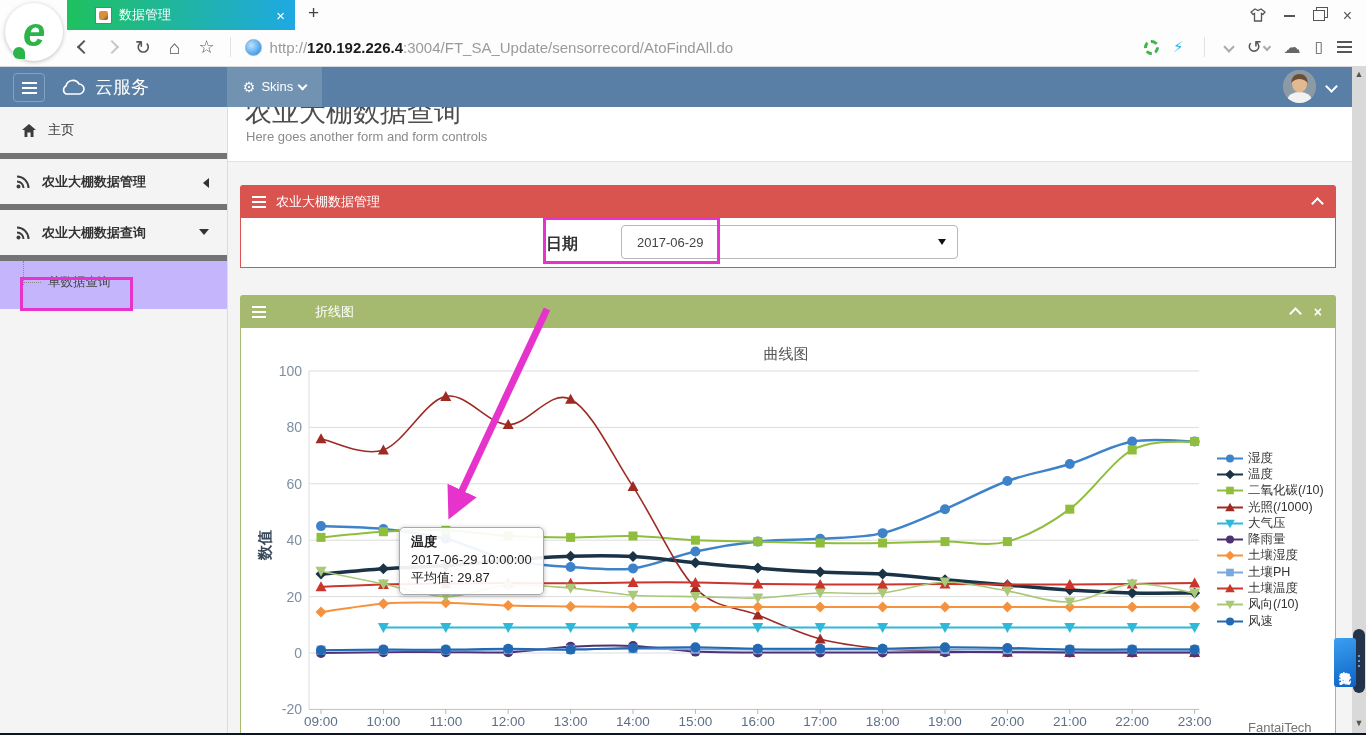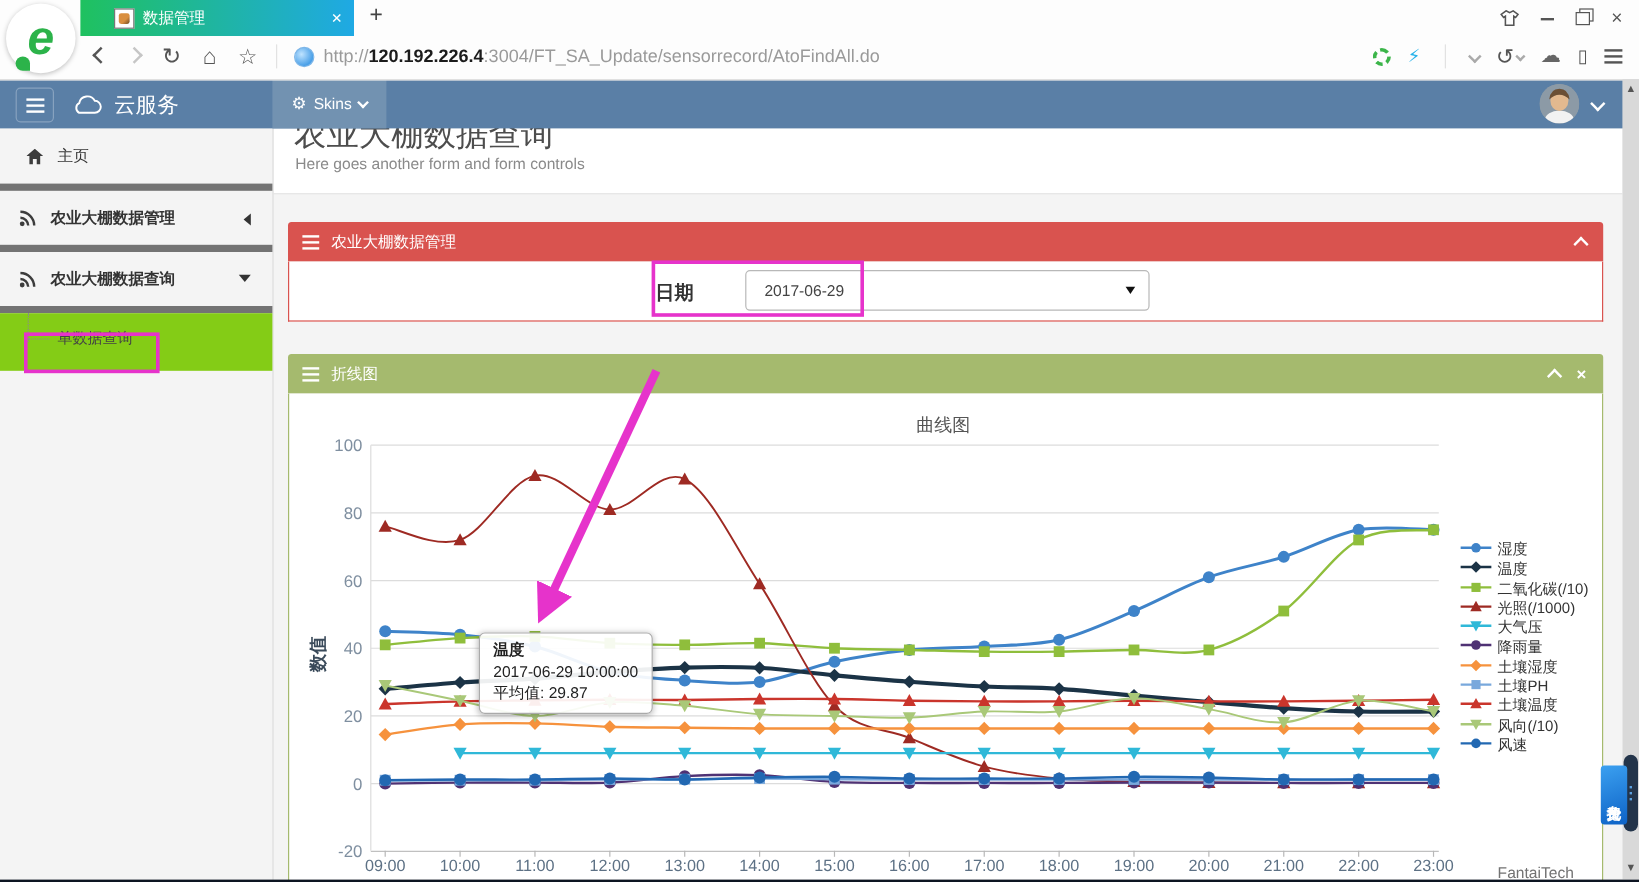--- a/index.html
+++ b/index.html
@@ -46,21 +46,21 @@
   .avatar{position:absolute;right:50px;top:4px;width:33px;height:33px;border-radius:50%;overflow:hidden;background:#8c9aa6;}
   .nav-caret{position:absolute;right:30px;top:16px;width:7px;height:7px;border-right:2px solid #fff;border-bottom:2px solid #fff;transform:rotate(45deg);}
 
   
   .sidebar{position:absolute;left:0;top:107px;width:227px;height:628px;background:#f4f4f4;border-right:1px solid #ddd;z-index:5;}
   .side-item{position:relative;height:46px;display:flex;align-items:center;gap:12px;padding-left:22px;border-bottom:6px solid #737373;font-size:13px;color:#333;cursor:pointer;}
   .side-item.b{font-weight:bold;height:45px;padding-left:16px;}
   .side-caret{position:absolute;right:18px;top:50%;margin-top:-4px;width:0;height:0;}
   .caret-l{border-top:5px solid transparent;border-bottom:5px solid transparent;border-right:6px solid #333;}
   .caret-d{border-left:5px solid transparent;border-right:5px solid transparent;border-top:6px solid #333;}
-  .submenu{background:#84cc16;padding:6px 0 12px;position:relative;}
+  .submenu{background:#c4b5fd;padding:6px 0 12px;position:relative;}
   .submenu:before{content:"";position:absolute;left:23px;top:0;bottom:24px;border-left:1px dotted #8a8a8a;}
   .sub-item{position:relative;height:30px;line-height:30px;padding-left:48px;font-size:12.5px;color:#444;cursor:pointer;}
   .sub-item:before{content:"";position:absolute;left:23px;top:15px;width:18px;border-top:1px dotted #8a8a8a;}
 
   
   .content{position:absolute;left:227px;top:66px;width:1125px;height:669px;background:#f4f4f4;z-index:1;}
   .head-block{position:absolute;left:0;top:0;width:1125px;height:95px;background:#fff;border-bottom:1px solid #e2e2e2;}
   .page-title{position:absolute;left:18px;top:28px;font-size:27px;color:#4d4d4d;font-weight:400;white-space:nowrap;}
   .page-sub{position:absolute;left:19px;top:63px;font-size:13px;color:#8a8a8a;}
   .panel{position:absolute;left:13px;width:1096px;border-radius:3px;}
@@ -70,27 +70,27 @@
   .hd-tools{margin-left:auto;display:flex;align-items:center;gap:14px;padding-right:14px;}
   .chev-up{width:7px;height:7px;border-right:2px solid #fff;border-bottom:2px solid #fff;transform:rotate(-135deg);margin-top:4px;cursor:pointer;}
   .hd-x{color:#fff;font-weight:bold;font-size:14px;line-height:1;cursor:pointer;}
   .panel-red{top:119px;}
   .panel-red .panel-hd{background:#d9534f;}
   .panel-red .panel-bd{background:#fff;border:1px solid #d9534f;border-top:none;height:49px;position:relative;}
   .date-label{position:absolute;left:305px;top:16px;font-size:16px;font-weight:bold;color:#333;}
   .date-select{position:absolute;left:380px;top:7px;width:337px;height:34px;background:#fff;border:1px solid #b8b8b8;border-radius:4px;box-sizing:border-box;display:flex;align-items:center;font-size:13px;color:#444;padding-left:15px;cursor:pointer;}
   .date-caret{position:absolute;right:11px;top:13px;width:0;height:0;border-left:4px solid transparent;border-right:4px solid transparent;border-top:6px solid #111;}
   .panel-green{top:229px;}
-  .panel-green .panel-hd{background:#a5ba6e;}
+  .panel-green .panel-hd{background:#a5ba6e;gap:39px;}
   .panel-green .panel-bd{background:#fff;border:1px solid #a5ba6e;border-top:none;height:410px;position:relative;}
 
   
   .chart-box{position:absolute;left:13px;top:262px;width:1094px;height:407px;overflow:hidden;}
   .legend{position:absolute;left:977px;top:122px;margin:0;padding:0;list-style:none;}
-  .legend li{display:flex;gap:5px;height:16.3px;font-size:12.5px;color:#333;cursor:pointer;white-space:nowrap;}
+  .legend li{display:flex;align-items:center;gap:5px;height:16.3px;font-size:12.5px;color:#333;cursor:pointer;white-space:nowrap;}
   .tooltip{position:absolute;left:159px;top:199px;background:rgba(255,255,255,.92);border:1px solid #aaa;border-radius:5px;box-shadow:0 1px 5px rgba(0,0,0,.28);padding:5px 11px 7px;font-size:13px;color:#222;line-height:18px;white-space:nowrap;z-index:5;}
   .tooltip .t1{font-weight:bold;}
   .watermark{position:absolute;left:1008px;top:392px;font-size:13px;color:#737373;}
 
   
   .scrollbar{position:absolute;right:0;top:66px;width:14px;height:667px;background:#d9d9d9;z-index:40;}
   .sc-arrow{position:absolute;left:0;width:14px;text-align:center;font-size:9px;color:#555;}
   .sc-thumb{position:absolute;left:1px;top:563px;width:12px;height:64px;background:#23344a;border-radius:6px;box-shadow:inset 0 0 0 1px #3a5励;}
   .sc-thumb i{position:absolute;left:5px;top:26px;width:2px;height:2px;background:#5aa0e0;box-shadow:0 5px 0 #5aa0e0,0 10px 0 #5aa0e0;}
   .free-badge{position:absolute;left:1334px;top:638px;width:22px;height:49px;background:linear-gradient(160deg,#3ba0f0,#0d62c6);border-radius:3px;color:#fff;font-size:12px;font-weight:bold;writing-mode:vertical-rl;text-align:center;letter-spacing:1px;line-height:22px;z-index:60;cursor:pointer;}

